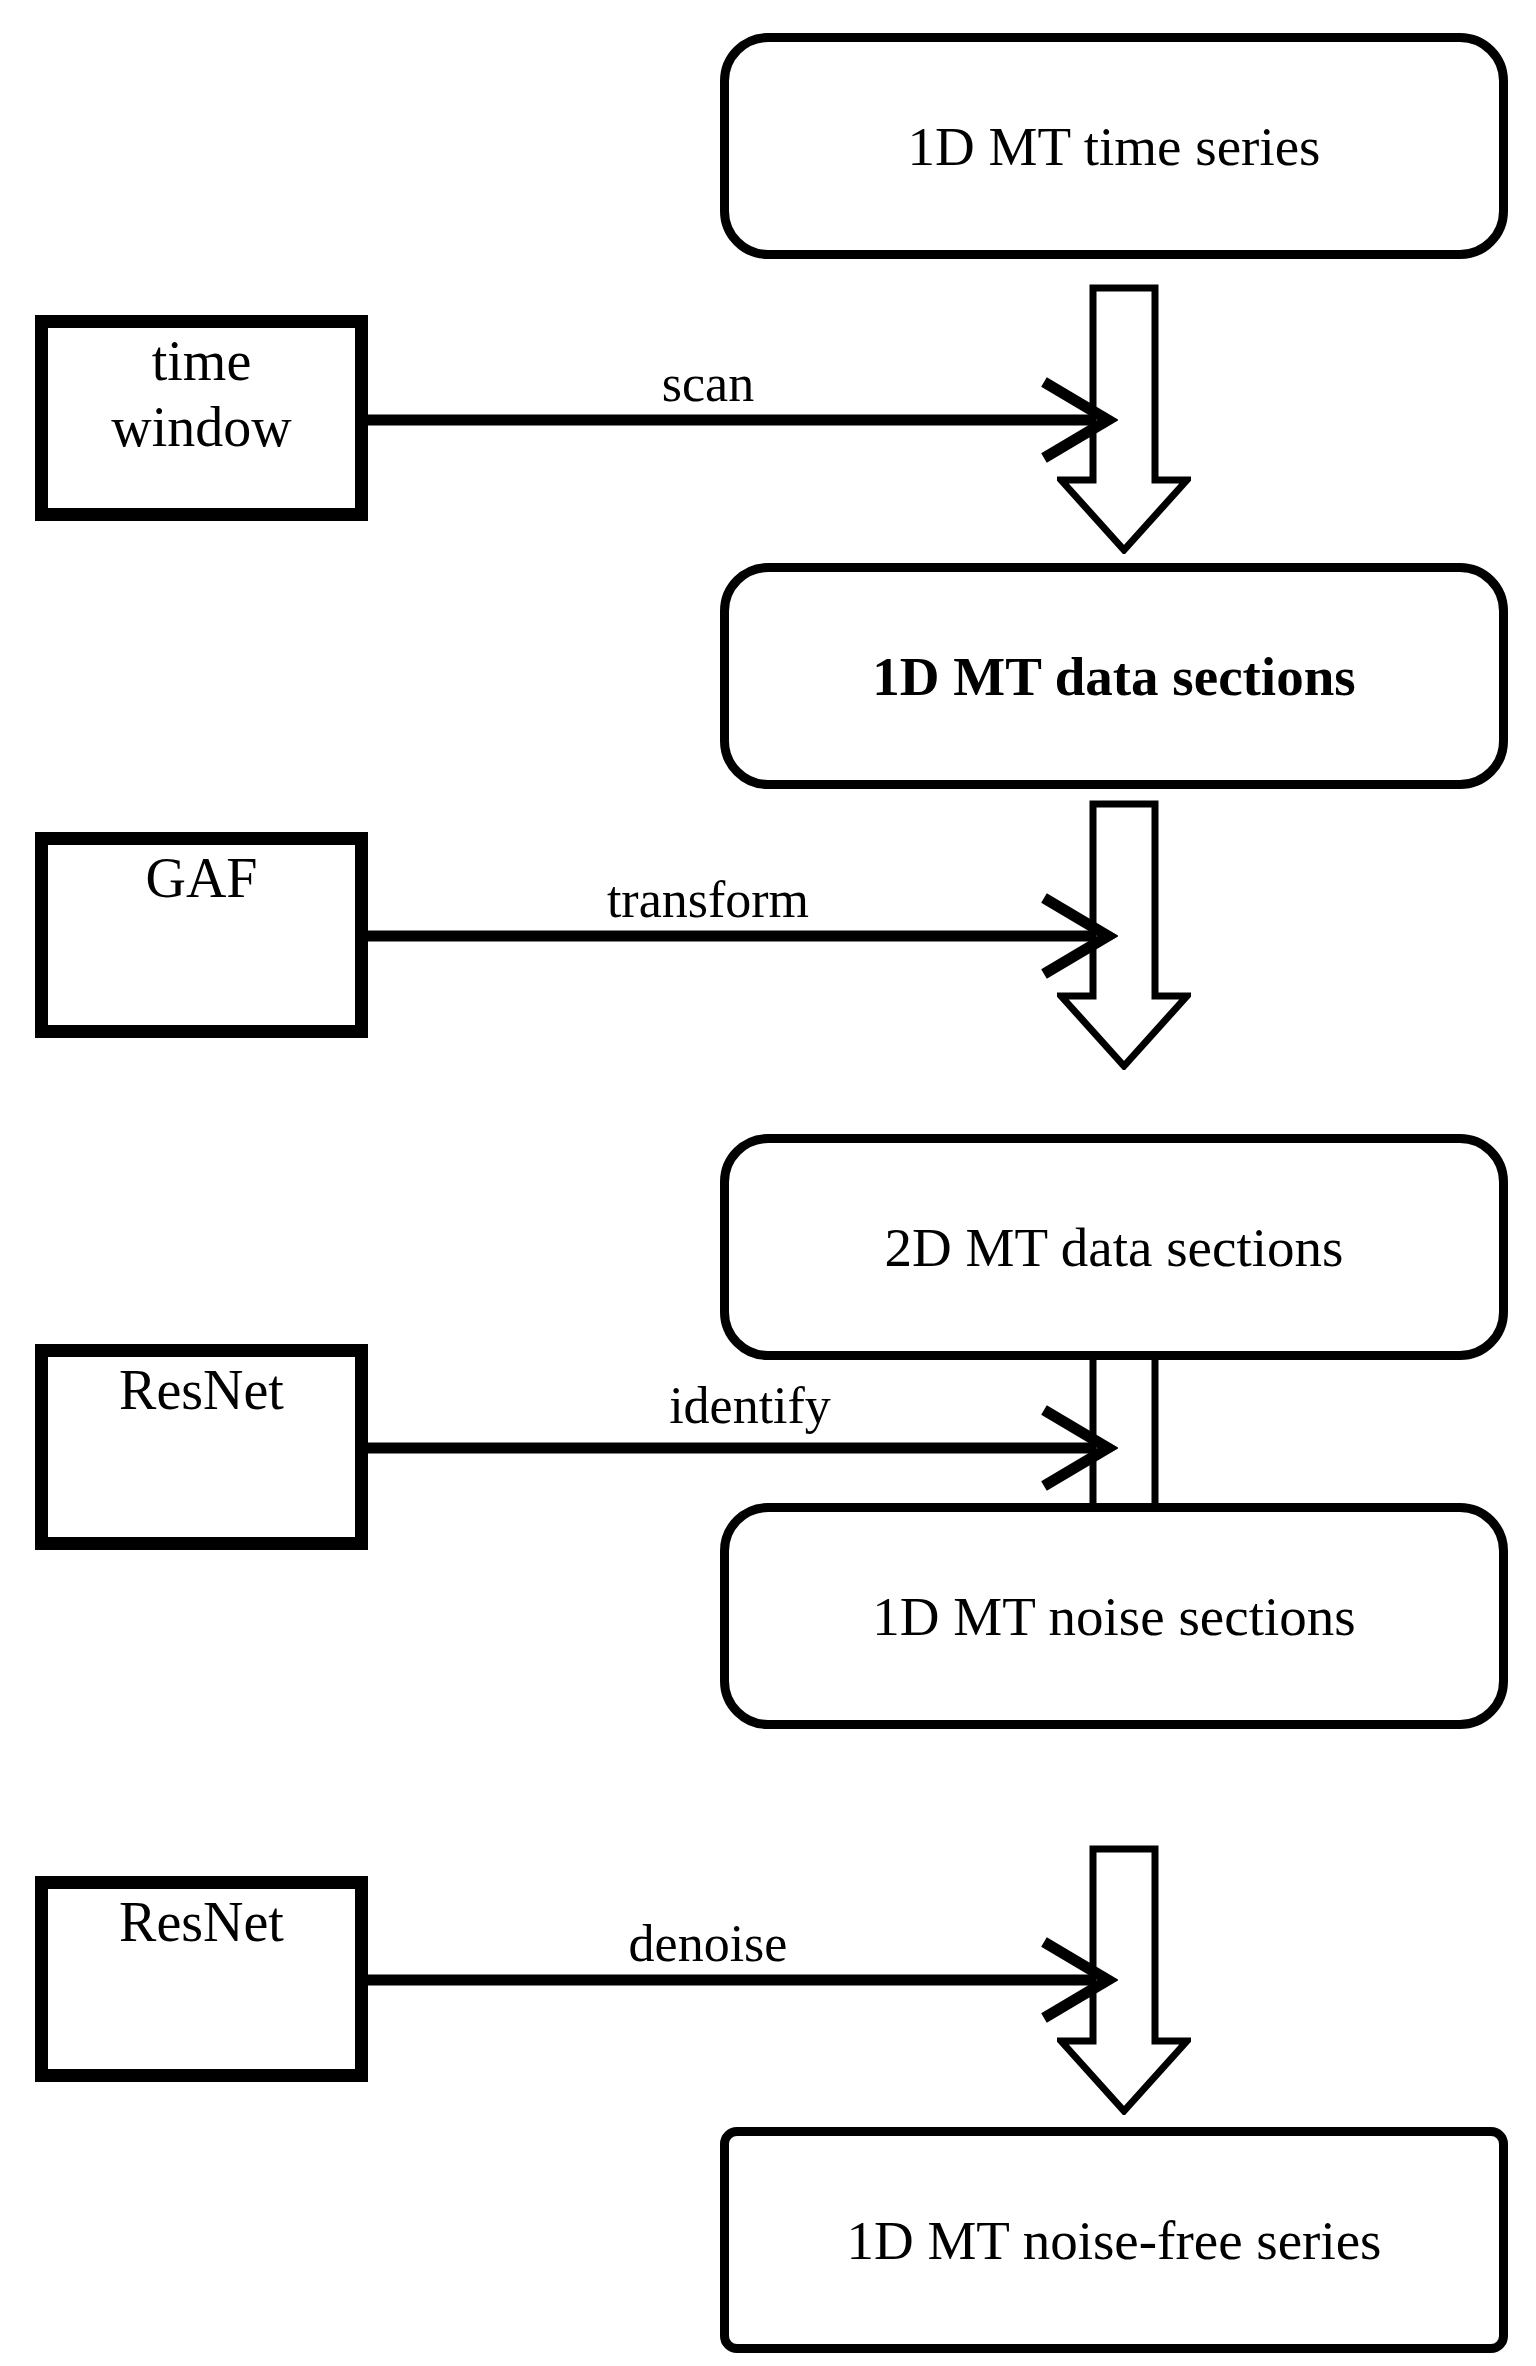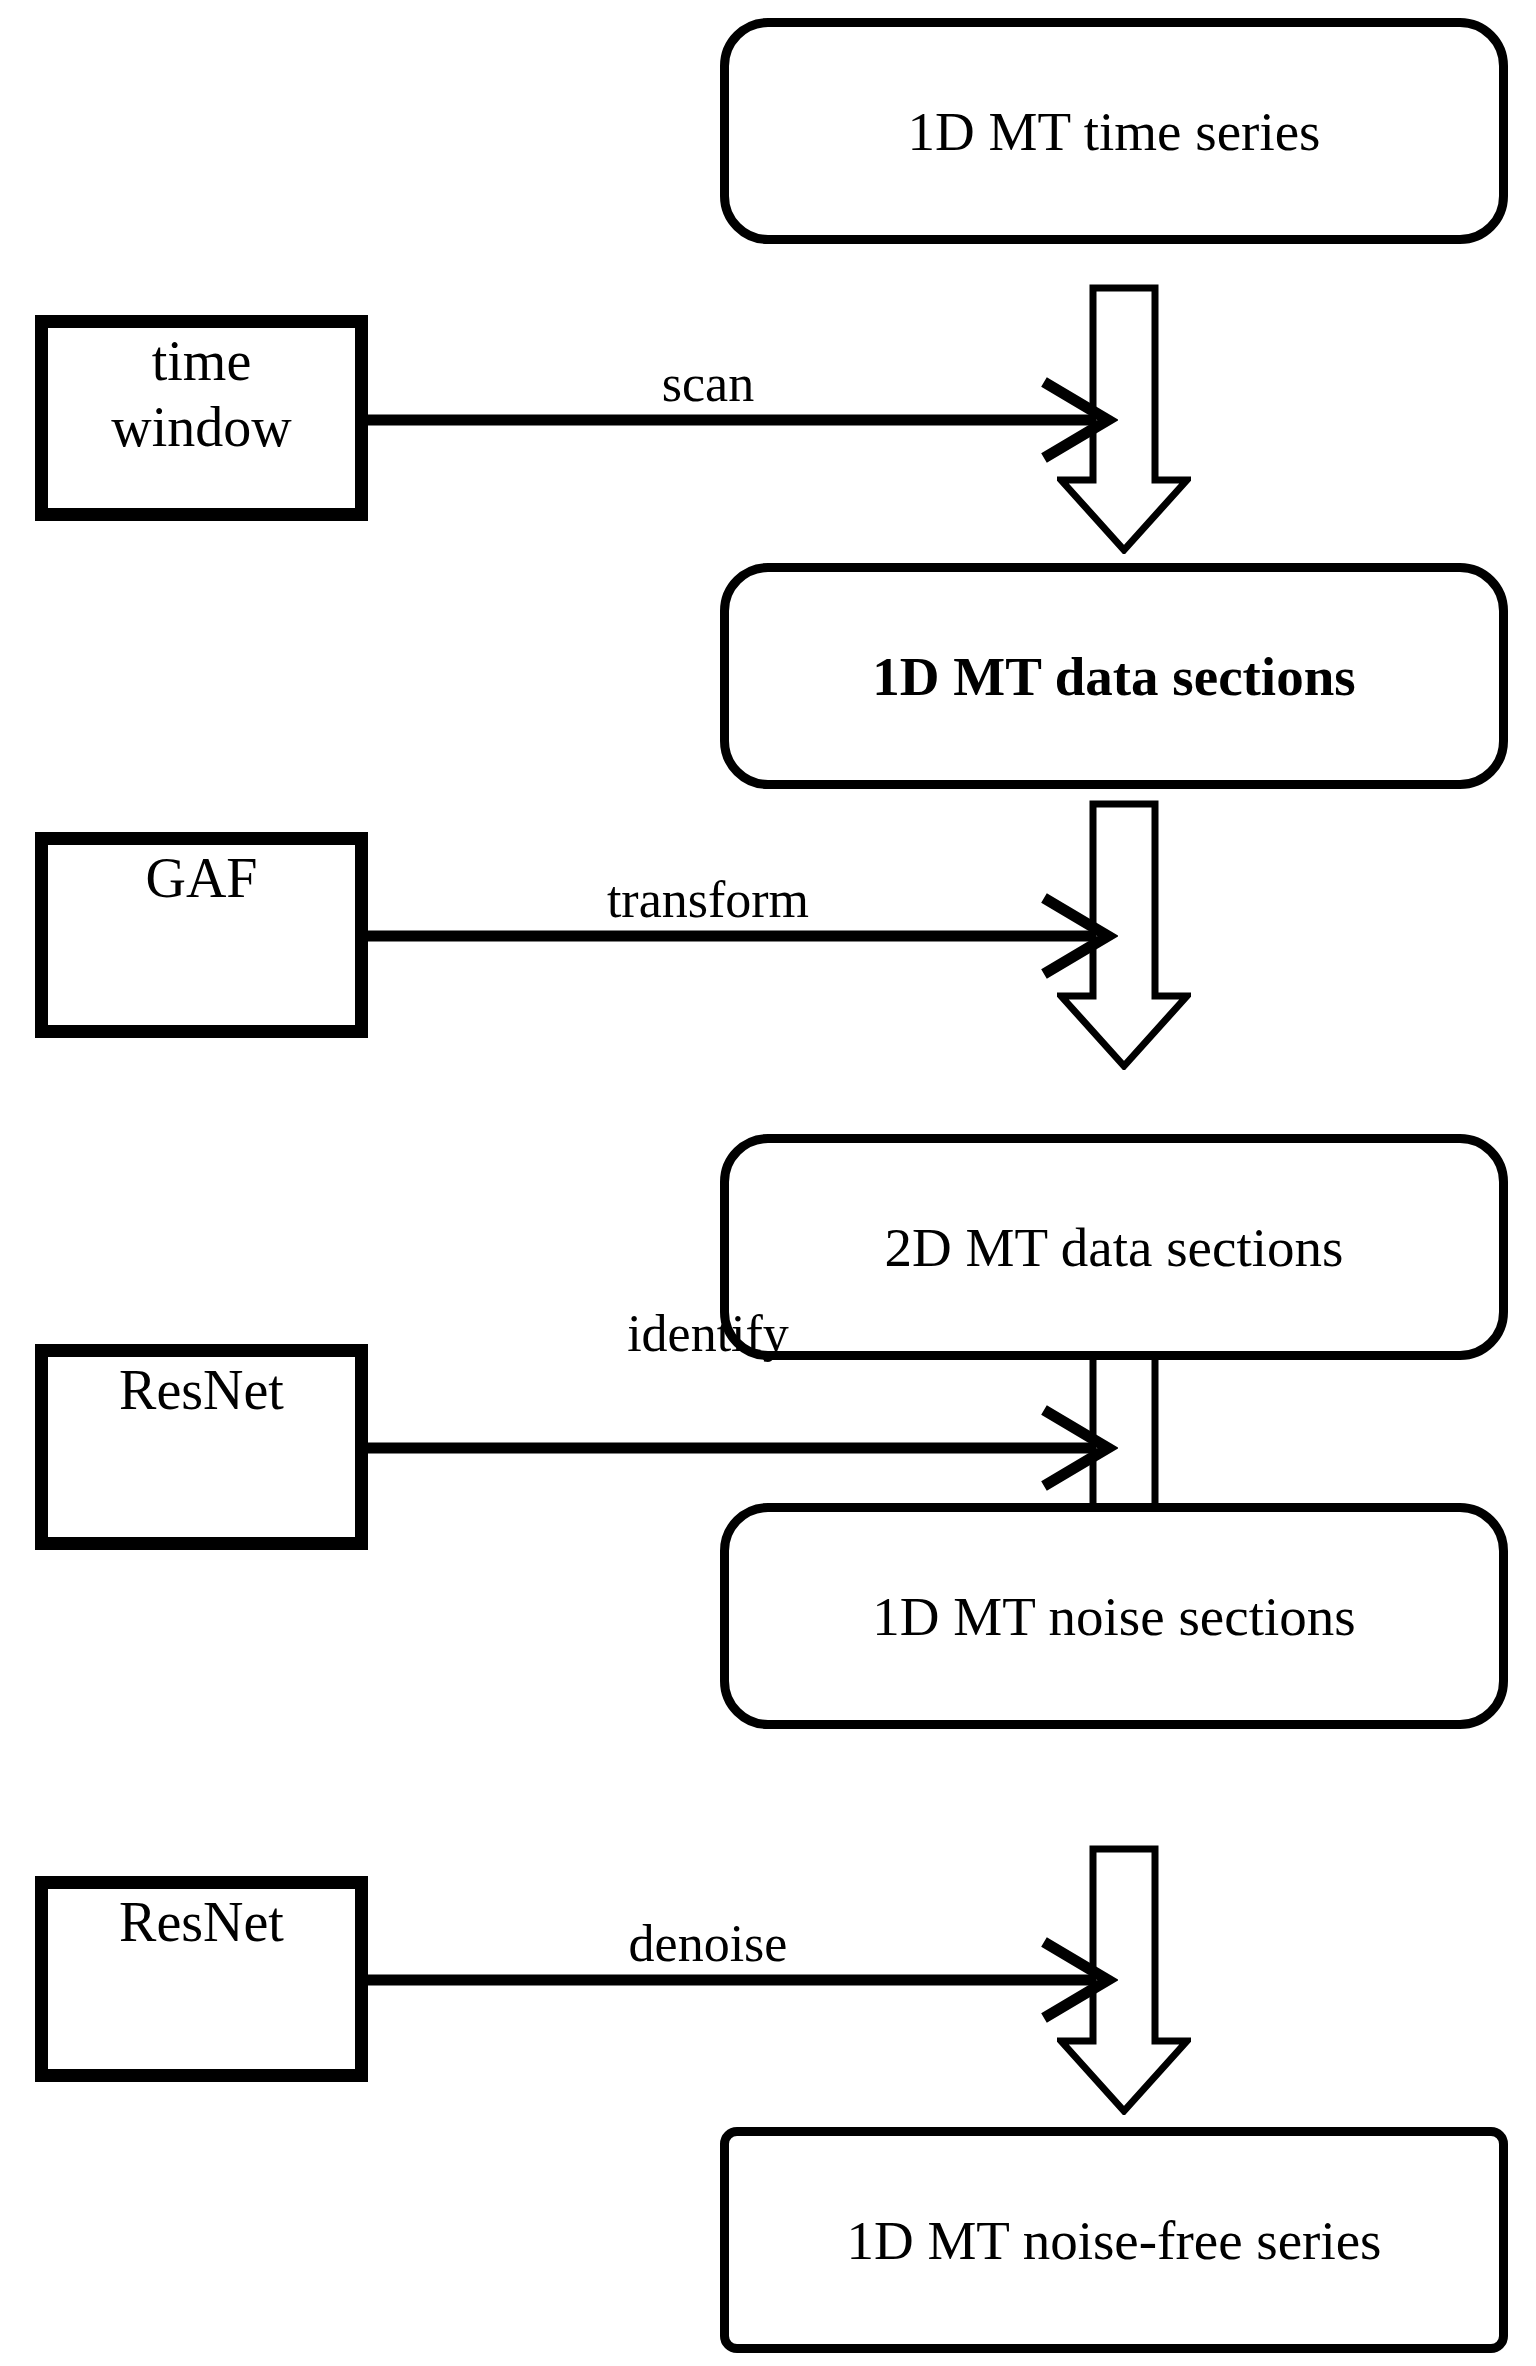--- a/index.html
+++ b/index.html
@@ -42,21 +42,21 @@
   <svg class="abs" style="left:1057px;top:800px;" width="134" height="270" viewBox="0 0 134 270">
     <polygon points="36,4 98,4 98,196 130,196 67,266 4,196 36,196" fill="#ffffff" stroke="#000000" stroke-width="7"></polygon>
   </svg>
   <svg class="abs" style="left:1057px;top:1330px;" width="134" height="270" viewBox="0 0 134 270">
     <polygon points="36,4 98,4 98,196 130,196 67,266 4,196 36,196" fill="#ffffff" stroke="#000000" stroke-width="7"></polygon>
   </svg>
   <svg class="abs" style="left:1057px;top:1845px;" width="134" height="270" viewBox="0 0 134 270">
     <polygon points="36,4 98,4 98,196 130,196 67,266 4,196 36,196" fill="#ffffff" stroke="#000000" stroke-width="7"></polygon>
   </svg>
 
-  <div class="abs stage" style="top:18px;text-align:center;">
+  <div class="abs stage" style="top:33px;text-align:center;">
     <span>1D MT time series</span>
   </div>
   <div class="abs stage" style="top:563px;font-weight:bold;">
     <span>1D MT data sections</span>
   </div>
   <div class="abs stage" style="top:1086px;margin-top:48px;">
     <span>2D MT data sections</span>
   </div>
   <div class="abs stage" style="top:1503px;">
     <span>1D MT noise sections</span>
@@ -84,21 +84,21 @@
     <line x1="0" y1="50" x2="728" y2="50" stroke="#000000" stroke-width="11"></line>
     <polyline points="676,12 740,50 676,88" fill="none" stroke="#000000" stroke-width="11"></polyline>
   </svg>
 
   <div class="abs action-label" style="top:870px;">transform</div>
   <svg class="abs" style="left:368px;top:886px;" width="750" height="100" viewBox="0 0 750 100">
     <line x1="0" y1="50" x2="728" y2="50" stroke="#000000" stroke-width="11"></line>
     <polyline points="676,12 740,50 676,88" fill="none" stroke="#000000" stroke-width="11"></polyline>
   </svg>
 
-  <div class="abs action-label" style="top:1304px;">identify</div>
+  <div class="abs action-label" style="top:1376px;padding-left:42px;">identify</div>
   <svg class="abs" style="left:368px;top:1398px;" width="750" height="100" viewBox="0 0 750 100">
     <line x1="0" y1="50" x2="728" y2="50" stroke="#000000" stroke-width="11"></line>
     <polyline points="676,12 740,50 676,88" fill="none" stroke="#000000" stroke-width="11"></polyline>
   </svg>
 
   <div class="abs action-label" style="top:1914px;">denoise</div>
   <svg class="abs" style="left:368px;top:1930px;" width="750" height="100" viewBox="0 0 750 100">
     <line x1="0" y1="50" x2="728" y2="50" stroke="#000000" stroke-width="11"></line>
     <polyline points="676,12 740,50 676,88" fill="none" stroke="#000000" stroke-width="11"></polyline>
   </svg>

